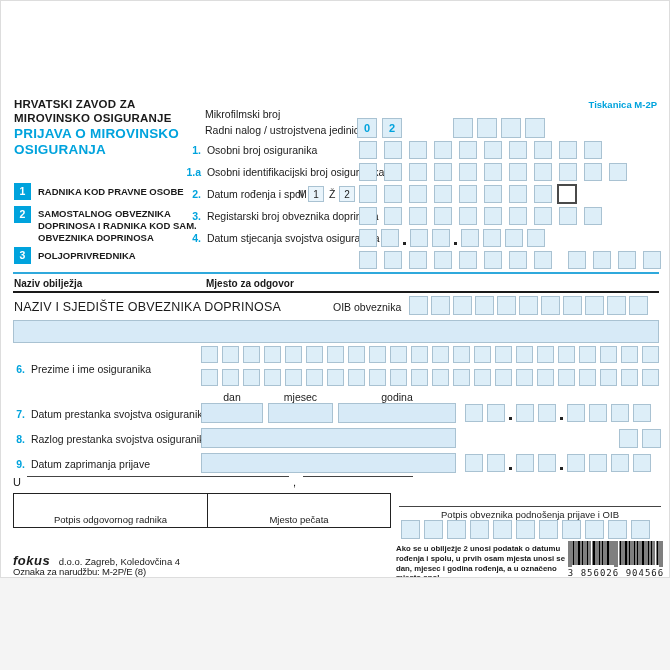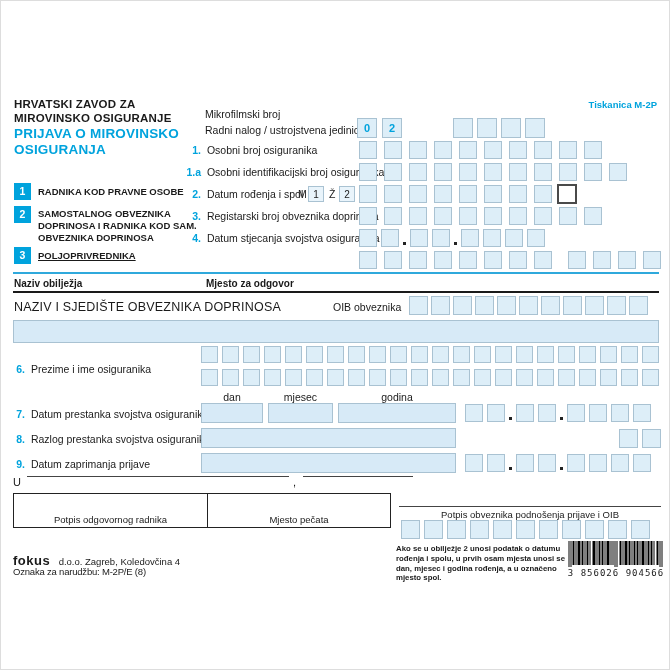--- a/index.html
+++ b/index.html
@@ -1,18 +1,18 @@
 <!DOCTYPE html>
 <html><head>
 <meta charset="utf-8">
 <style>
   * { margin:0; padding:0; box-sizing:border-box; }
   html,body { background:#f4f4f4; }
   body { font-family:"Liberation Sans", sans-serif; color:#1a1a1a; }
-  .page { position:relative; width:670px; height:670px; background:#fff;
+  .page { position:relative; width:670px; height:578px; background:#fff;
           border:1px solid #ddd; margin:0 auto; overflow:hidden; }
   .abs { position:absolute; }
 
   
   .org { font-size:11.5px; font-weight:bold; line-height:13.5px; letter-spacing:.2px; }
   .title { font-size:13.5px; font-weight:bold; line-height:15.5px; color:#00a3dd; letter-spacing:.2px; }
   .formcode { font-size:9.5px; font-weight:bold; color:#00a3dd; }
   .lbl { font-size:10.5px; line-height:13px; white-space:nowrap; }
   .rnum { font-size:10.5px; font-weight:bold; color:#00a3dd; text-align:right; width:22px; display:inline-block; }
   .badge { width:17px; height:17px; background:#00a3dd; color:#fff; font-size:10.5px; font-weight:bold;
@@ -46,21 +46,21 @@
   .input { background:#d7eaf7; border:1px solid #a9c2d2; }
 
   
   .office { border:1.5px solid #222; }
   .office-head { border-bottom:1.5px solid #222; text-align:center; font-size:10px; font-weight:bold;
                  height:17px; line-height:16px; }
   .office-body { position:relative; height:33px; }
   .office-div { position:absolute; left:193px; top:0; bottom:0; border-left:1.5px solid #222; }
   .office-lbl { position:absolute; bottom:2px; font-size:9.5px; text-align:center; }
 
-  .logo { font-size:13px; font-weight:bold; letter-spacing:.5px; }
+  .logo { font-size:13px; font-weight:bold; letter-spacing:.5px;font-style:italic; }
   .mono { font-family:"DejaVu Sans Mono", monospace; }
 </style>
 </head>
 <body>
 
 <div class="page">
 
   <div class="abs org" style="left:13px; top:97px;">
     <div>HRVATSKI ZAVOD ZA</div>
     <div>MIROVINSKO OSIGURANJE</div>
@@ -196,21 +196,21 @@
       <div class="cell"></div>
     </div>
 
   <div class="abs badge" style="left:13px; top:182px;">1</div>
   <div class="abs sblabel" style="left:37px; top:185px; width:162px;">RADNIKA KOD PRAVNE OSOBE</div>
 
   <div class="abs badge" style="left:13px; top:205px;">2</div>
   <div class="abs sblabel" style="left:37px; top:207px; width:160px;">SAMOSTALNOG OBVEZNIKA DOPRINOSA I RADNIKA KOD SAM. OBVEZNIKA DOPRINOSA</div>
 
   <div class="abs badge" style="left:13px; top:246px;">3</div>
-  <div class="abs sblabel" style="left:37px; top:249px; width:162px;text-decoration:underline;">POLJOPRIVREDNIKA</div>
+  <div class="abs sblabel" style="left:37px; top:249px; width:162px;">POLJOPRIVREDNIKA</div>
 
   <div class="abs rule-cyan" style="left:12px; width:646px; top:271px;"></div>
   <div class="abs colhead" style="left:13px; top:277px;">Naziv obilježja</div>
   <div class="abs colhead" style="left:205px; top:277px;">Mjesto za odgovor</div>
   <div class="abs rule-black" style="left:12px; width:646px; top:290px;"></div>
 
   <div class="abs bigcaps" style="left:13px; top:299px;">NAZIV I SJEDIŠTE OBVEZNIKA DOPRINOSA</div>
   <div class="abs lbl" style="left:332px; top:300px;">OIB obveznika</div>
   <div class="cells c19g3" style="left:408px; top:295px;">
       <div class="cell"></div>

